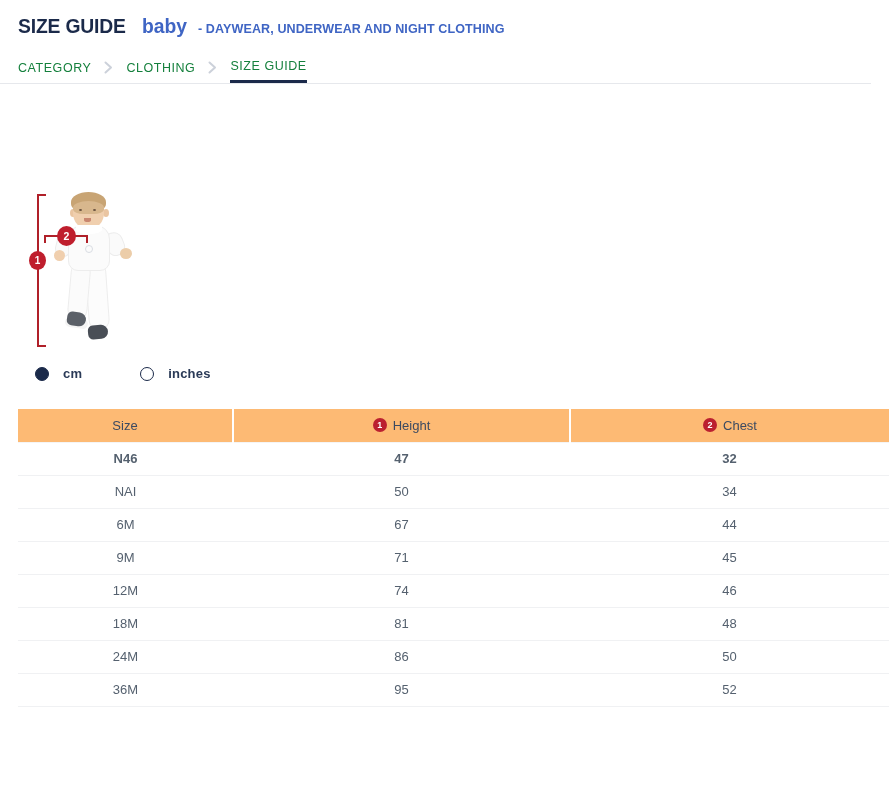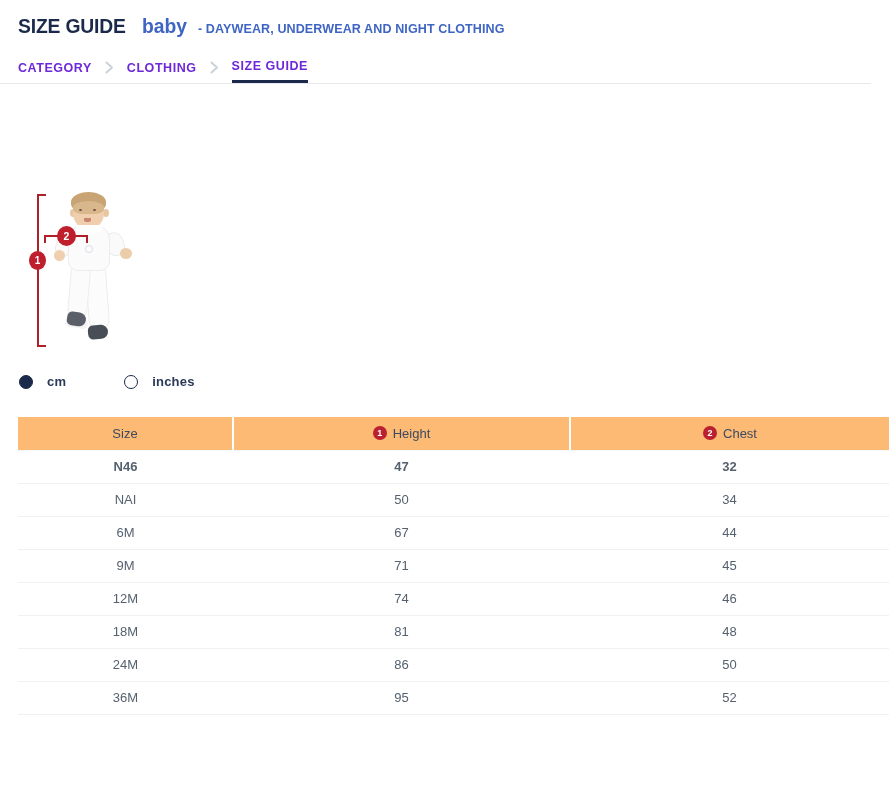--- a/index.html
+++ b/index.html
@@ -58,23 +58,23 @@
     display: flex;
     align-items: flex-end;
     margin-top: 13px;
     height: 33px;
     padding-left: 18px;
     border-bottom: 1px solid #e6e8ec;
     width: 871px;
   }
   .crumb {
     font-size: 12.5px;
-    font-weight: bold;
+    font-weight: normal;
     letter-spacing: 0.55px;
-    color: #6d28d9;
+    color: #15803d;
     padding-bottom: 9px;
     cursor: pointer;
     line-height: 1;
   }
   .crumb.active {
     border-bottom: 3px solid #1b2a4a;
     padding-bottom: 8px;
   }
   .crumb-sep {
     margin: 0 13px;
@@ -367,22 +367,22 @@
     top: 38px;
     width: 19px;
     height: 20px;
     font-size: 10.5px;
   }
 
   
   .units {
     display: flex;
     align-items: center;
-    margin-top: 21px;
-    padding-left: 19px;
+    margin-top: 13px;
+    padding-left: 35px;
   }
   .unit-opt {
     display: flex;
     align-items: center;
     cursor: pointer;
   }
   .unit-opt + .unit-opt { margin-left: 58px; }
   .radio {
     width: 14px;
     height: 14px;

